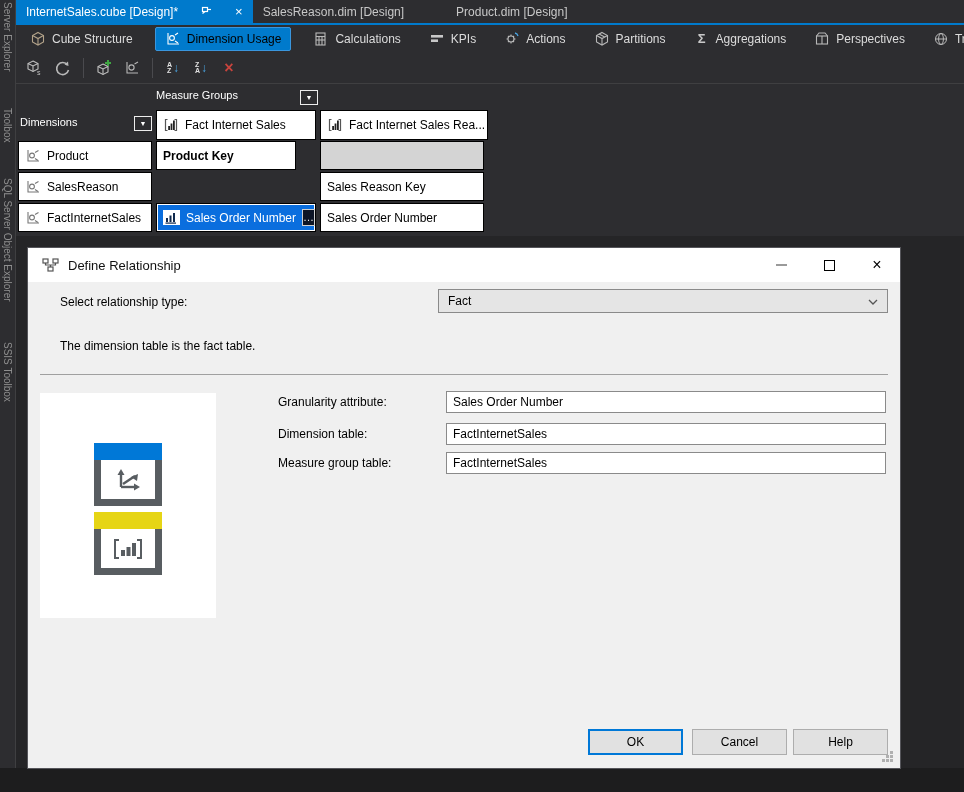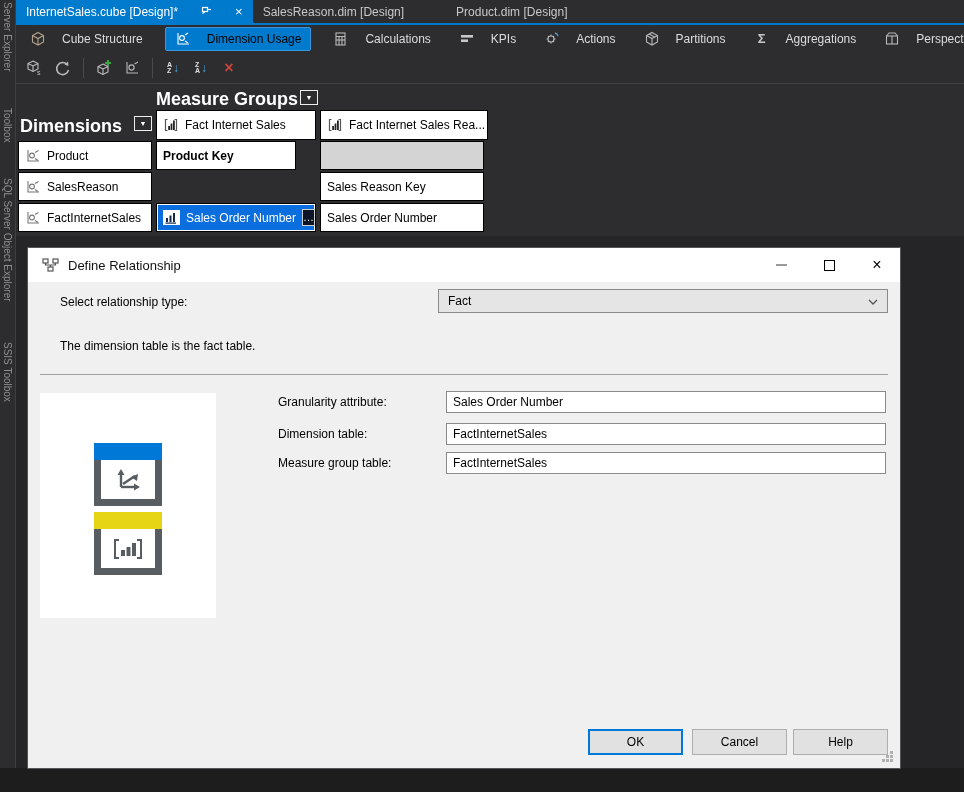--- a/index.html
+++ b/index.html
@@ -14,35 +14,35 @@
   
   .doc-tabs { position:absolute; left:16px; top:0; width:948px; height:23px; display:flex; align-items:stretch; background:#2d2d30; z-index:2; }
   .dtab { display:flex; align-items:center; gap:23px; padding:0 10px; font-size:12px; color:#c8c8c8; white-space:nowrap; }
   .dtab.active { background:#007acc; color:#fff; }
   .dtab.spacer { margin-left:32px; }
   .dtab .tclose { font-size:13px; line-height:1; color:#fff; }
   .blue-underline { position:absolute; left:16px; top:23px; width:948px; height:2px; background:#007acc; z-index:2; }
 
   
   .designer-tabs { position:absolute; left:16px; top:25px; width:948px; height:28px; background:#2d2d30; display:flex; align-items:center; gap:16px; padding-left:8px; z-index:2; }
-  .ds-tab { display:flex; align-items:center; gap:16px; font-size:12px; color:#dcdcdc; padding:3px 6px; white-space:nowrap; }
+  .ds-tab { display:flex; align-items:center; gap:6px; font-size:12px; color:#dcdcdc; padding:3px 6px; white-space:nowrap; }
   .ds-tab.selected { background:#007acc; border:1px solid #3a96dd; border-radius:2px; color:#000000; padding:3px 9px; }
   .ds-ic { width:16px; height:16px; flex:0 0 auto; }
 
   
   .toolbar { position:absolute; left:16px; top:53px; width:948px; height:31px; background:#2d2d30; display:flex; align-items:center; gap:6px; padding-left:8px; border-bottom:1px solid #3f3f41; z-index:2; }
   .tb-btn { width:22px; height:22px; display:flex; align-items:center; justify-content:center; }
   .tb-sep { width:1px; height:20px; background:#4a4a4e; margin:0 3px; }
   .sort-ic { display:flex; align-items:center; gap:1px; }
   .sort-letters { display:flex; flex-direction:column; line-height:6px; font-size:7px; font-weight:bold; color:#e0e0e0; }
   .sort-arrow { color:#4aa3e0; font-size:12px; font-weight:bold; }
   .del-x { color:#c9443d; font-size:16px; font-weight:bold; line-height:1; }
 
   
-  .hdr-label { position:absolute; color:#fff; font-weight:bold; font-size:18px; z-index:3; white-space:nowrap; }
+  .hdr-label { position:absolute; color:#fff; font-weight:normal; font-size:11px; z-index:3; white-space:nowrap; }
   .dd-btn { position:absolute; width:18px; height:15px; background:#2d2d30; border:1px solid #ededed; color:#fff; font-size:7px; display:flex; align-items:center; justify-content:center; z-index:3; }
   .cell { position:absolute; background:#fff; border:1px solid #000; display:flex; align-items:center; gap:6px; padding:0 6px; font-size:12px; color:#000; white-space:nowrap; overflow:hidden; z-index:3; }
   .cell.gray { background:#d4d4d4; }
   .cell.selcell { background:#0a6ede; color:#fff; box-shadow:inset 0 0 0 1px #fff; }
   .ellipsis-btn { margin-left:auto; width:19px; height:17px; background:#0d1526; border:1px solid #cfcfcf; color:#e8e8e8; font-size:11px; line-height:9px; display:flex; align-items:center; justify-content:center; }
   .cicon { flex:0 0 auto; }
 
   
   .lower-bg { position:absolute; left:16px; top:236px; width:948px; height:556px; background:#252527; z-index:2; }
   .bottom-strip { position:absolute; left:0; top:768px; width:964px; height:24px; background:#1d1d1e; z-index:4; }

